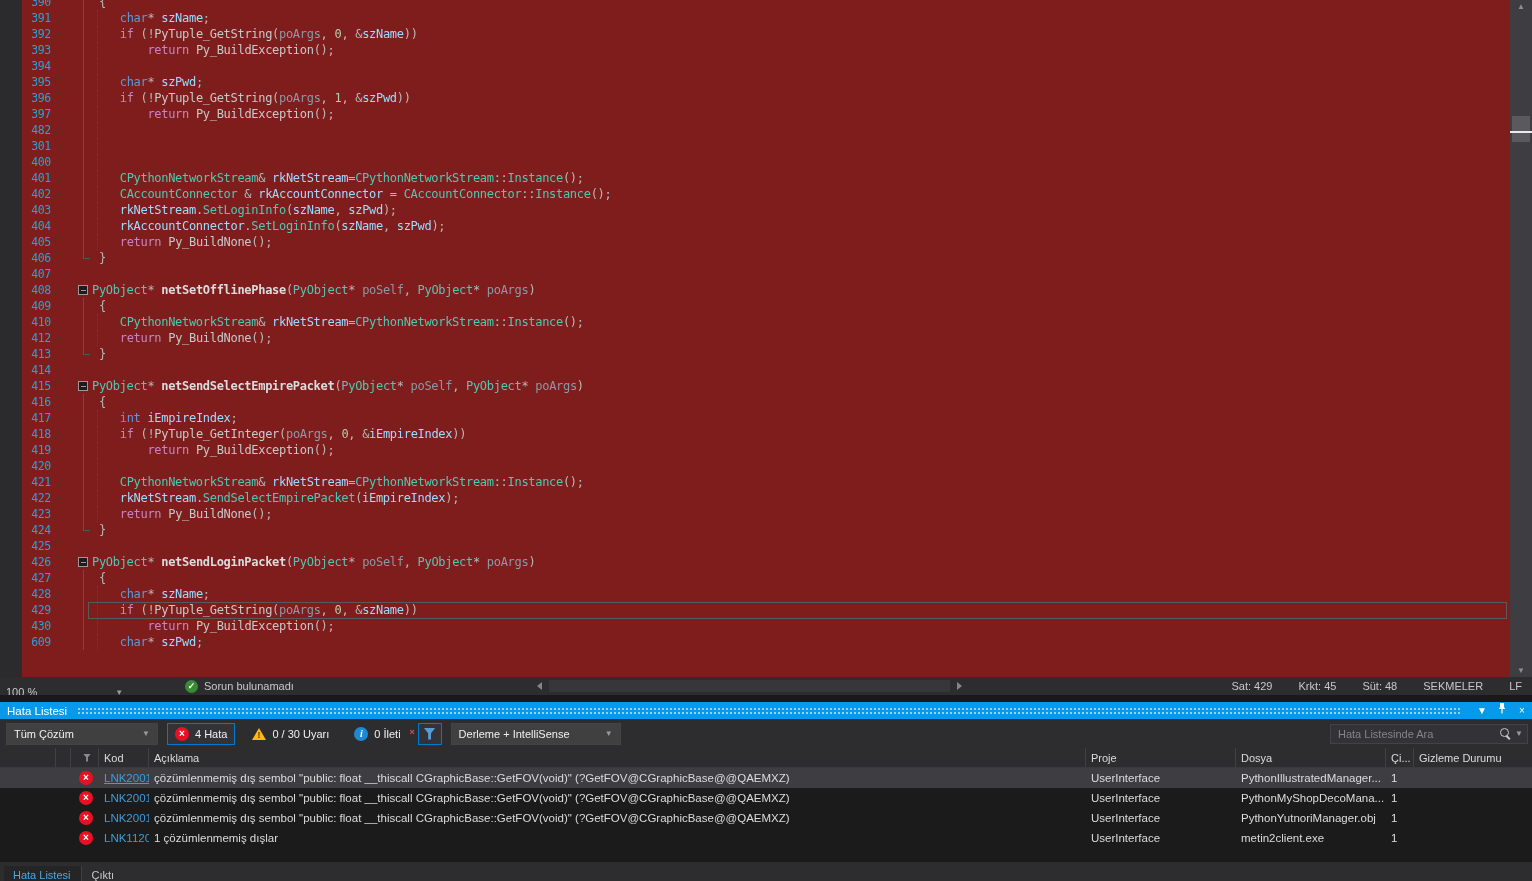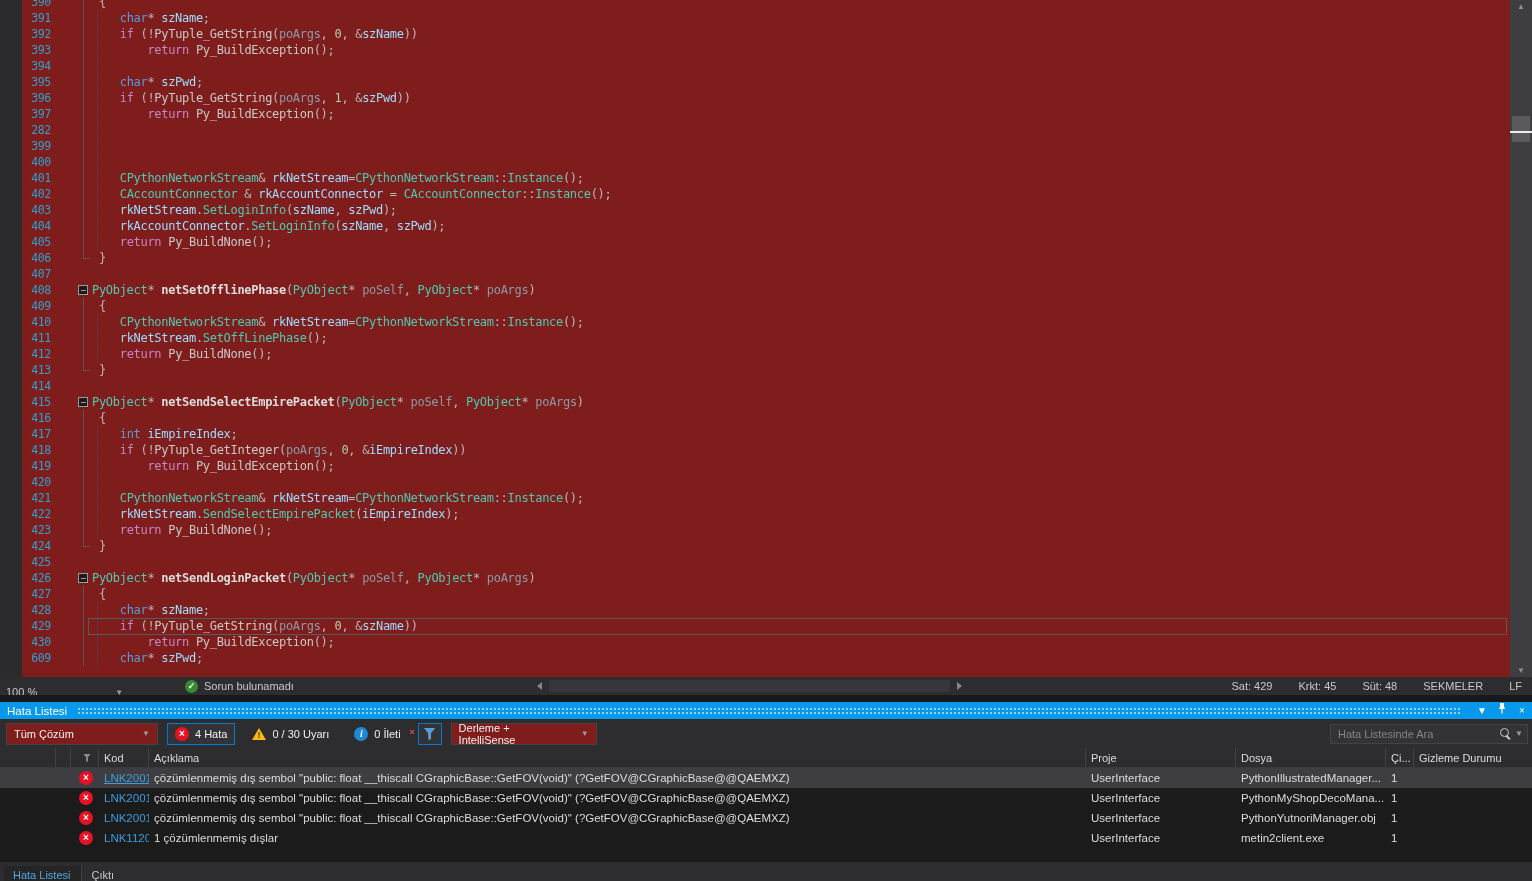--- a/index.html
+++ b/index.html
@@ -52,21 +52,21 @@
   .panel-sep { position:absolute; top:695px; left:0; width:1532px; height:7px; background:#19191A; }
   .panel { position:absolute; top:702px; left:0; width:1532px; height:179px; background:#1B1B1C; }
   .panel-title { height:17px; background:#0898EC; display:flex; align-items:center; padding-left:7px;
                  color:#FFFFFF; font-size:11.5px; }
   .grip { flex:1; height:8px; margin:0 10px;
           background-image:radial-gradient(rgba(255,255,255,0.55) 0.8px, transparent 0.9px); background-size:4px 4px; }
   .tbtn { width:20px; height:17px; color:#fff; text-align:center; line-height:17px; font-size:10px; }
 
   .toolbar { height:29px; background:#2D2D30; display:flex; align-items:center; padding:0 4px 0 6px; gap:9px;
              font-size:11px; color:#F1F1F1; }
-  .combo { height:22px; background:#7f1d1d; border:1px solid #434346; display:flex; align-items:center;
+  .combo { height:22px; background:#404040; border:1px solid #434346; display:flex; align-items:center;
            padding:0 7px; gap:16px; }
   .tool-btn { height:22px; display:flex; align-items:center; gap:6px; padding:0 7px; border:1px solid transparent; }
   .tool-btn.active { border-color:#007ACC; background:#333337; }
   .err-icon { display:inline-block; width:14px; height:14px; border-radius:50%; background:#E81123; color:#fff;
               font-size:10px; font-weight:bold; line-height:14px; text-align:center; }
   .warn-icon { position:relative; width:0; height:0; border-left:7px solid transparent; border-right:7px solid transparent;
                border-bottom:12px solid #FDB813; }
   .warn-icon::after { content:"!"; position:absolute; left:-2px; top:2px; color:#5a4500; font-size:9px; font-weight:bold; }
   .info-icon { display:inline-block; width:14px; height:14px; border-radius:50%; background:#1E88D2; color:#fff;
                font-size:10px; font-weight:bold; font-style:italic; line-height:14px; text-align:center;
@@ -165,28 +165,28 @@
           <div class="lcode guide"><span class="tk-w">    </span><span class="tk-c">if</span><span class="tk-w"> </span><span class="tk-p">(!</span><span class="tk-f">PyTuple_GetString</span><span class="tk-p">(</span><span class="tk-a">poArgs</span><span class="tk-p">, </span><span class="tk-n">1</span><span class="tk-p">, &amp;</span><span class="tk-v">szPwd</span><span class="tk-p">))</span></div>
         </div>
         <div class="line">
           <div class="lnum">397</div>
           <div class="lfold">
             <span class="fold-mid"></span>
           </div>
           <div class="lcode guide"><span class="tk-w">        </span><span class="tk-c">return</span><span class="tk-w"> </span><span class="tk-f">Py_BuildException</span><span class="tk-p">();</span></div>
         </div>
         <div class="line">
-          <div class="lnum">282</div>
+          <div class="lnum">482</div>
           <div class="lfold">
             <span class="fold-mid"></span>
           </div>
           <div class="lcode guide"></div>
         </div>
         <div class="line">
-          <div class="lnum">399</div>
+          <div class="lnum">301</div>
           <div class="lfold">
             <span class="fold-mid"></span>
           </div>
           <div class="lcode guide"></div>
         </div>
         <div class="line">
           <div class="lnum">400</div>
           <div class="lfold">
             <span class="fold-mid"></span>
           </div>
@@ -252,27 +252,20 @@
             <span class="fold-mid"></span>
           </div>
           <div class="lcode"><span class="tk-p"> {</span></div>
         </div>
         <div class="line">
           <div class="lnum">410</div>
           <div class="lfold">
             <span class="fold-mid"></span>
           </div>
           <div class="lcode guide"><span class="tk-w">    </span><span class="tk-t">CPythonNetworkStream</span><span class="tk-p">&amp; </span><span class="tk-v">rkNetStream</span><span class="tk-p">=</span><span class="tk-t">CPythonNetworkStream</span><span class="tk-p">::</span><span class="tk-t">Instance</span><span class="tk-p">();</span></div>
-        </div>
-        <div class="line">
-          <div class="lnum">411</div>
-          <div class="lfold">
-            <span class="fold-mid"></span>
-          </div>
-          <div class="lcode guide"><span class="tk-w">    </span><span class="tk-v">rkNetStream</span><span class="tk-p">.</span><span class="tk-t">SetOffLinePhase</span><span class="tk-p">();</span></div>
         </div>
         <div class="line">
           <div class="lnum">412</div>
           <div class="lfold">
             <span class="fold-mid"></span>
           </div>
           <div class="lcode guide"><span class="tk-w">    </span><span class="tk-c">return</span><span class="tk-w"> </span><span class="tk-f">Py_BuildNone</span><span class="tk-p">();</span></div>
         </div>
         <div class="line">
           <div class="lnum">413</div>
@@ -464,21 +457,21 @@
         <span>0 / 30 Uyarı</span>
       </div>
       <div class="tool-btn">
         <span class="info-icon">i</span>
         <span>0 İleti</span>
       </div>
       <div class="tool-btn active" style="padding:0 5px">
         <span class="funnel"></span>
           <span class="filter-x">×</span>
       </div>
-      <div class="combo" style="width:146px">
+      <div class="combo" style="width:170px">
         <span style="flex:1">Derleme + IntelliSense</span>
         <span class="combo-arrow">▼</span>
       </div>
       <div class="searchbox">
         <input type="text" placeholder="Hata Listesinde Ara" style="">
         <span class="mag-icon"></span>
         <span class="combo-arrow">▼</span>
       </div>
     </div>
 

